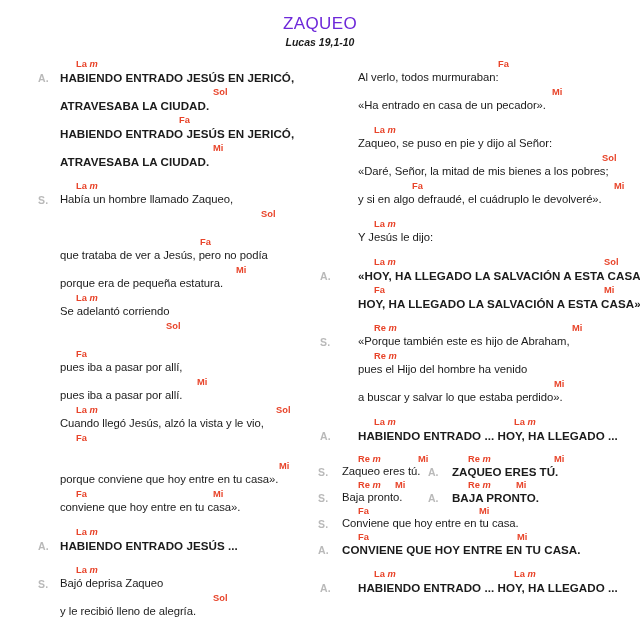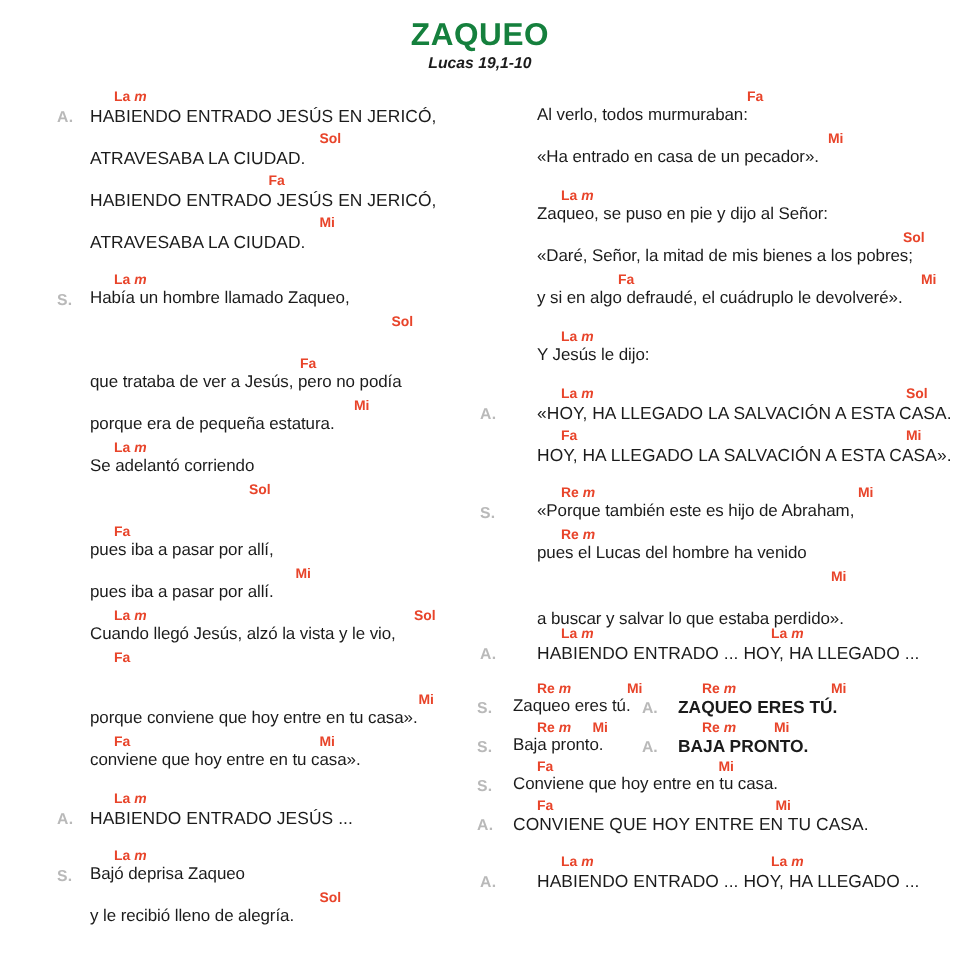--- a/index.html
+++ b/index.html
@@ -9,22 +9,22 @@
     font-family:"Liberation Sans", sans-serif;
     color:#1b1b1b;
     overflow:hidden;
     position:relative;
   }
   .page{position:relative;width:640px;height:640px;}
 
   
   .header{text-align:center;padding-top:14px;}
   .song-title{
-    font-size:21px;font-weight:bold;letter-spacing:.4px;
-    color:#15803d;line-height:20px;
+    font-size:17px;font-weight:normal;letter-spacing:.4px;
+    color:#6d28d9;line-height:20px;
   }
   .song-ref{
     font-size:10.5px;font-weight:bold;font-style:italic;
     color:#1b1b1b;line-height:14px;margin-top:1px;
   }
 
   
   .columns{
     position:absolute;top:60px;left:0;right:0;
     display:flex;align-items:flex-start;
@@ -49,21 +49,21 @@
   }
   .col-right .marker{left:-2px;}
 
   .lyric{
     position:absolute;left:40px;top:11px;
     font-size:11.3px;font-weight:normal;
     color:#1b1b1b;letter-spacing:-.05px;
     white-space:pre;
   }
   .lyric.caps{
-    font-size:11.6px;font-weight:normal;letter-spacing:.05px;
+    font-size:11.6px;font-weight:bold;letter-spacing:.05px;
   }
 
   .chord{
     position:absolute;top:-1px;
     font-size:9.3px;font-weight:bold;color:#e8442a;
     white-space:pre;letter-spacing:0;padding-left:16px;
   }
   .chord i{font-style:italic;}
 
   
@@ -133,22 +133,22 @@
         </div>
         <div class="block">
           <div class="line"><span class="chord" style="left: 38px;"><span>La</span><i> m</i></span><span class="lyric" style="left: 38px;">Y Jesús le dijo:</span></div>
         </div>
         <div class="block">
           <div class="line"><span class="chord" style="left: 38px;"><span>La</span><i> m</i></span><span class="chord" style="left: 268px;"><span>Sol</span></span><span class="marker" style="left: 0px;">A.</span><span class="lyric caps" style="left: 38px;">«HOY, HA LLEGADO LA SALVACIÓN A ESTA CASA.</span></div>
           <div class="line"><span class="chord" style="left: 38px;"><span>Fa</span></span><span class="chord" style="left: 268px;"><span>Mi</span></span><span class="lyric caps" style="left: 38px;">HOY, HA LLEGADO LA SALVACIÓN A ESTA CASA».</span></div>
         </div>
         <div class="block">
           <div class="line"><span class="chord" style="left: 38px;"><span>Re</span><i> m</i></span><span class="chord" style="left: 236px;"><span>Mi</span></span><span class="marker" style="left: 0px;">S.</span><span class="lyric" style="left: 38px;">«Porque también este es hijo de Abraham,</span></div>
-          <div class="line"><span class="chord" style="left: 38px;"><span>Re</span><i> m</i></span><span class="lyric" style="left: 38px;">pues el Lucas del hombre ha venido</span></div>
-          <div class="line"><span class="chord" style="left: 218px;"><span>Mi</span></span><span class="lyric" style="left: 38px; margin-top: 16px;">a buscar y salvar lo que estaba perdido».</span></div>
+          <div class="line"><span class="chord" style="left: 38px;"><span>Re</span><i> m</i></span><span class="lyric" style="left: 38px;">pues el Hijo del hombre ha venido</span></div>
+          <div class="line"><span class="chord" style="left: 218px;"><span>Mi</span></span><span class="lyric" style="left: 38px;">a buscar y salvar lo que estaba perdido».</span></div>
         </div>
         <div class="block">
           <div class="line"><span class="chord" style="left: 38px;"><span>La</span><i> m</i></span><span class="chord" style="left: 178px;"><span>La</span><i> m</i></span><span class="marker" style="left: 0px;">A.</span><span class="lyric caps" style="left: 38px;">HABIENDO ENTRADO ... HOY, HA LLEGADO ...</span></div>
         </div>
         <div class="block">
           <div class="dlg"><span class="chord" style="left: 22px;"><span>Re</span><i> m</i></span><span class="chord" style="left: 82px;"><span>Mi</span></span><span class="chord" style="left: 132px;"><span>Re</span><i> m</i></span><span class="chord" style="left: 218px;"><span>Mi</span></span><span class="marker">S.</span><span class="lyric">Zaqueo eres tú.</span><span class="marker2">A.</span><span class="lyric2">ZAQUEO ERES TÚ.</span></div>
           <div class="dlg"><span class="chord" style="left: 22px;"><span>Re</span><i> m</i></span><span class="chord" style="left: 59px;"><span>Mi</span></span><span class="chord" style="left: 132px;"><span>Re</span><i> m</i></span><span class="chord" style="left: 180px;"><span>Mi</span></span><span class="marker">S.</span><span class="lyric">Baja pronto.</span><span class="marker2">A.</span><span class="lyric2">BAJA PRONTO.</span></div>
           <div class="dlg"><span class="chord" style="left: 22px;"><span>Fa</span></span><span class="chord" style="left: 143px;"><span>Mi</span></span><span class="marker">S.</span><span class="lyric">Conviene que hoy entre en tu casa.</span></div>
           <div class="dlg"><span class="chord" style="left: 22px;"><span>Fa</span></span><span class="chord" style="left: 181px;"><span>Mi</span></span><span class="marker">A.</span><span class="lyric caps">CONVIENE QUE HOY ENTRE EN TU CASA.</span></div>
         </div>

